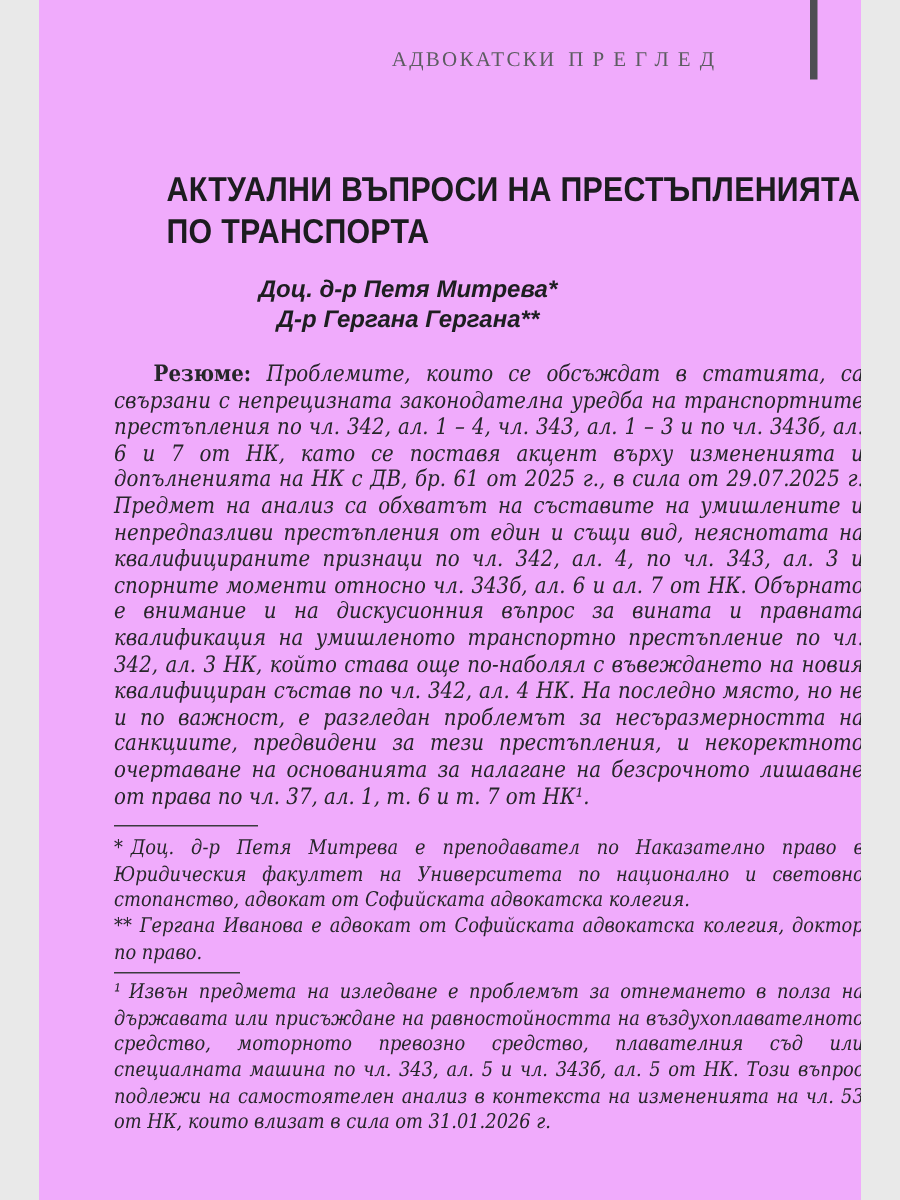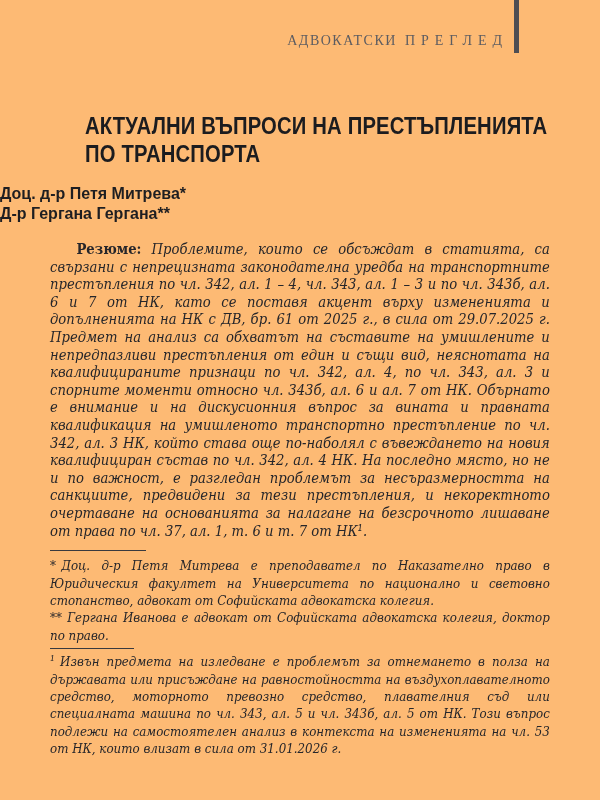--- a/index.html
+++ b/index.html
@@ -1,21 +1,21 @@
 <!DOCTYPE html>
 <html><head>
 <meta charset="utf-8">
 <style>
   html, body { margin: 0; padding: 0; background: #e9e9e9; }
   .page {
     position: relative;
-    width: 600px;
+    width: 548px;
     height: 800px;
     margin: 0 auto;
-    background: #fdba74;
+    background: #f0abfc;
     overflow: hidden;
     color: #232327;
     font-family: "Liberation Serif", serif;
   }
 
   
   .journal-header {
     position: absolute;
     top: 33px;
     right: 92px;
@@ -45,26 +45,27 @@
     color: #1c1c1f;
     letter-spacing: 0.2px;
     transform: scaleX(0.88);
     transform-origin: 0 0;
     white-space: nowrap;
   }
 
   
   .authors {
     margin: 16px 56px 0 0;
-    text-align: left;
+    text-align: center;
     font-family: "Liberation Sans", sans-serif;
     font-weight: bold;
     font-size: 16px;
     line-height: 20px;
     color: #1e1e21;
+    font-style: italic;
   }
 
   
   .abstract {
     margin: 17px 0 0 50px;
     width: 568px;
     transform: scaleX(0.88);
     transform-origin: 0 0;
     font-family: "DejaVu Serif", serif;
     font-style: italic;

